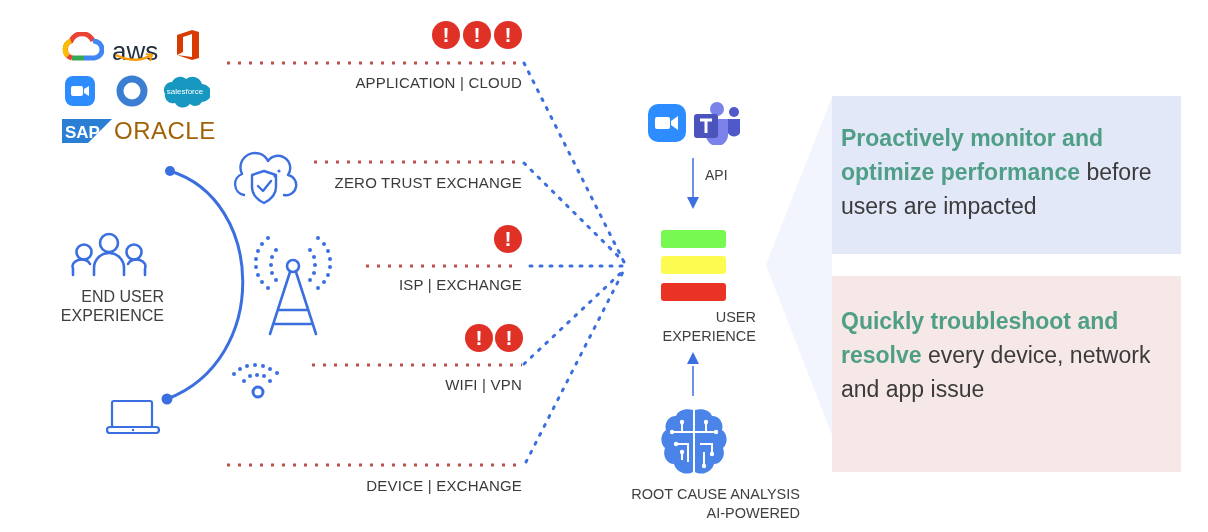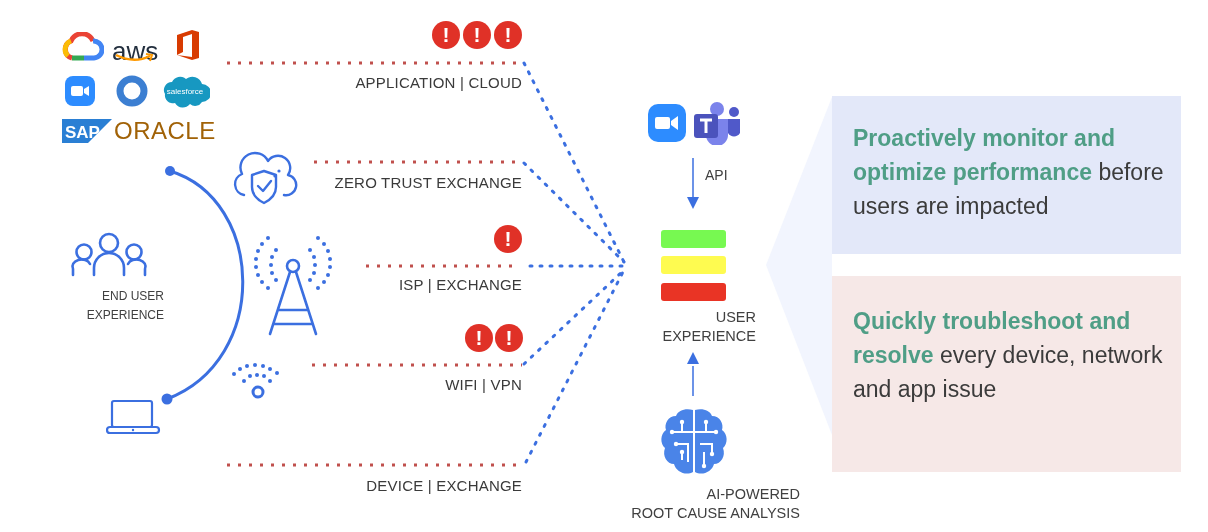--- a/index.html
+++ b/index.html
@@ -6,21 +6,21 @@
   body { width:1208px; height:532px; position:relative; overflow:hidden;
          font-family:"Liberation Sans", sans-serif; color:#3c3c3c; }
   .abs { position:absolute; }
   #lines { position:absolute; left:0; top:0; width:1208px; height:532px; }
   .layer-label { position:absolute; font-size:15px; color:#3a3a3a; text-align:left; white-space:nowrap; letter-spacing:0.2px; }
   .center-label { position:absolute; font-size:14.5px; color:#404040; text-align:right; line-height:19px; white-space:nowrap; }
   .alert { position:absolute; width:28px; height:28px; border-radius:50%; background:#e03127;
            color:#fff; font-weight:bold; font-size:21px; line-height:28px; text-align:center;
            font-family:"Liberation Sans", sans-serif; }
   .status-bar { position:absolute; left:661px; width:65px; height:18px; border-radius:3px; }
-  .panel { position:absolute; left:832px; width:349px; box-sizing:border-box; padding-left:21px; }
+  .panel { position:absolute; left:832px; width:349px; box-sizing:border-box; padding-left:9px; }
   .panel p { margin:0; font-size:23px; line-height:34px; color:#3b3b3b; }
   .panel .hl { color:#4f9e86; font-weight:bold; }
   .logo-text { position:absolute; white-space:nowrap; }
 </style>
 </head>
 <body>
 
 <svg id="lines" viewBox="0 0 1208 532">
 
   <polygon points="832,97 832,435 766,265" fill="#f2f5fe"></polygon>
@@ -89,21 +89,21 @@
 <svg class="abs" style="left:70px;top:232px" width="78" height="46" viewBox="0 0 78 46">
   <g fill="none" stroke="#3b6fe0" stroke-width="2.6" stroke-linecap="round">
     <circle cx="39" cy="11" r="9"></circle>
       <circle cx="14" cy="20" r="7.5"></circle>
       <circle cx="64" cy="20" r="7.5"></circle>
     <path d="M24,43 L24,36 A15,15 0 0 1 54,36 L54,43"></path>
     <path d="M3,43 L3,37 A9,7 0 0 1 20,32"></path>
     <path d="M75,43 L75,37 A9,7 0 0 0 58,32"></path>
   </g>
 </svg>
-<div class="center-label" style="left:52px;top:287px;width:112px;font-size:12px;">
+<div class="center-label" style="left:52px;top:287px;width:112px;font-size:16px;">
   <div>END USER</div>
   <div>EXPERIENCE</div>
 </div>
 
 <svg class="abs" style="left:230px;top:151px" width="68" height="58" viewBox="0 0 68 58">
   <g fill="none" stroke="#3b6fe0" stroke-width="2.4" stroke-linecap="round" stroke-linejoin="round">
     <path d="M14,44 A11,11 0 0 1 12,23 A14,14 0 0 1 38,10 A12,12 0 0 1 58,24 A10,10 0 0 1 54,44"></path>
     <path d="M34,20 L46,24 L46,36 Q46,46 34,52 Q22,46 22,36 L22,24 Z"></path>
     <path d="M28,35 L33,40 L41,30"></path>
   </g>
@@ -226,22 +226,22 @@
       <circle cx="48" cy="16" r="2.2"></circle>
       <circle cx="14" cy="26" r="2.2"></circle>
       <circle cx="58" cy="26" r="2.2"></circle>
       <circle cx="18" cy="38" r="2.2"></circle>
       <circle cx="54" cy="48" r="2.2"></circle>
       <circle cx="24" cy="46" r="2.2"></circle>
       <circle cx="46" cy="60" r="2.2"></circle>
     </g>
 </svg>
 <div class="center-label" style="left:588px;top:485px;width:212px;">
+  <div>ROOT CAUSE ANALYSIS</div>
   <div>AI-POWERED</div>
-  <div>ROOT CAUSE ANALYSIS</div>
 </div>
 
 <div class="panel" style="top:96px;height:158px;background:#e3e8f9;padding-top:25px;">
   <p><span class="hl">Proactively monitor and optimize performance</span><span> before users are impacted</span></p>
 </div>
 <div class="panel" style="top:276px;height:196px;background:#f6e8e7;padding-top:28px;">
   <p><span class="hl">Quickly troubleshoot and resolve</span><span> every device, network and app issue</span></p>
 </div>
 
 </body></html>

